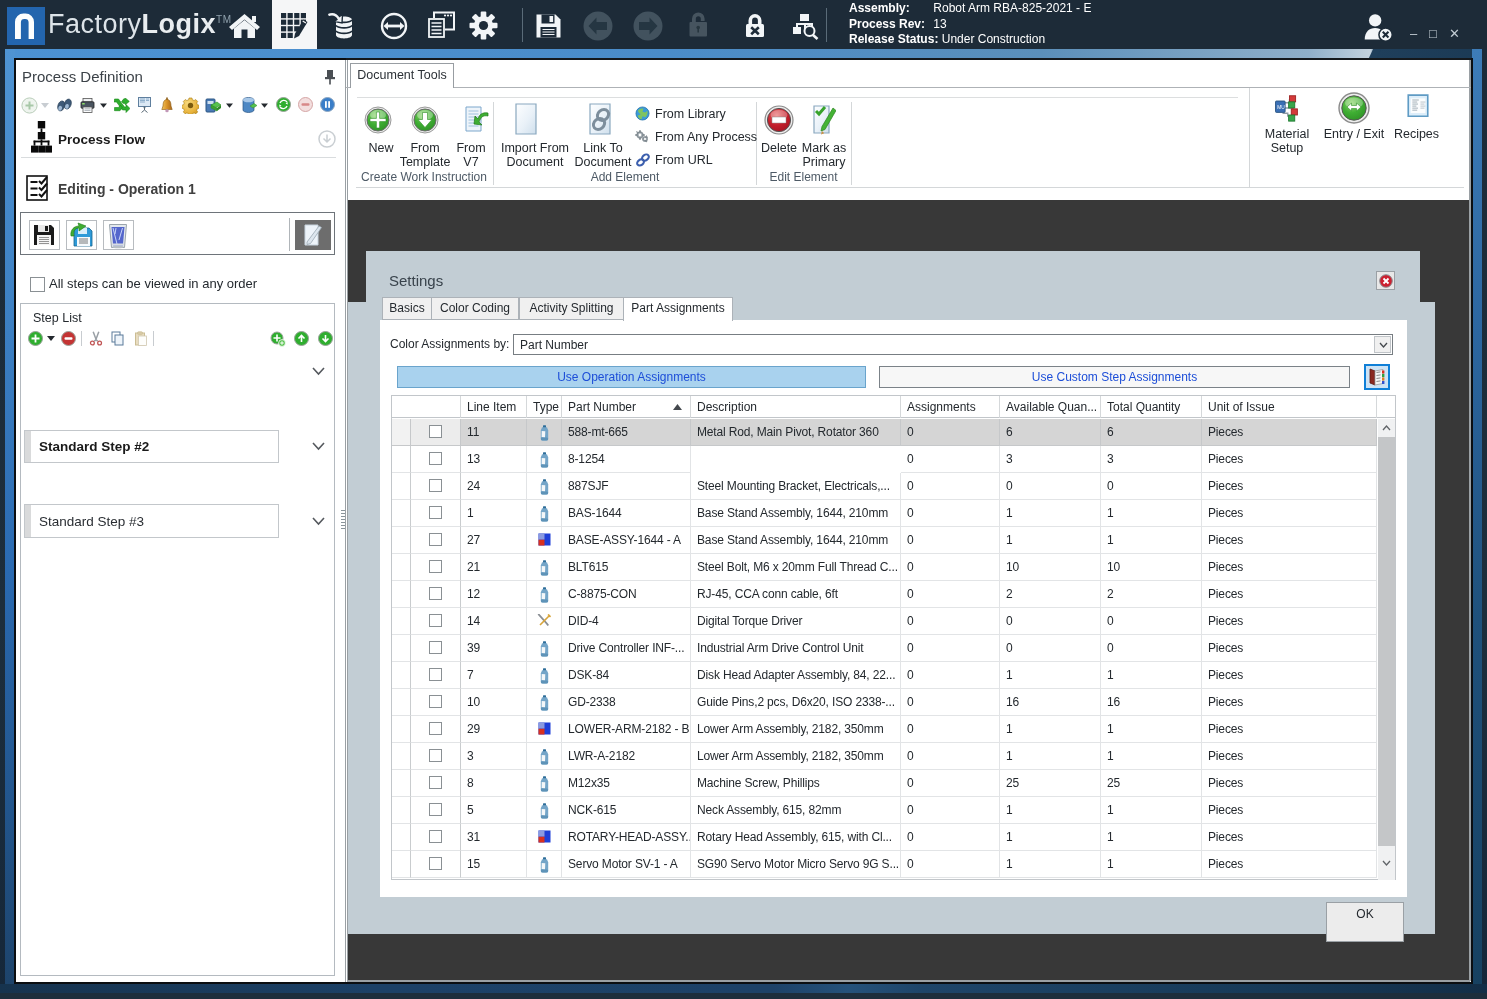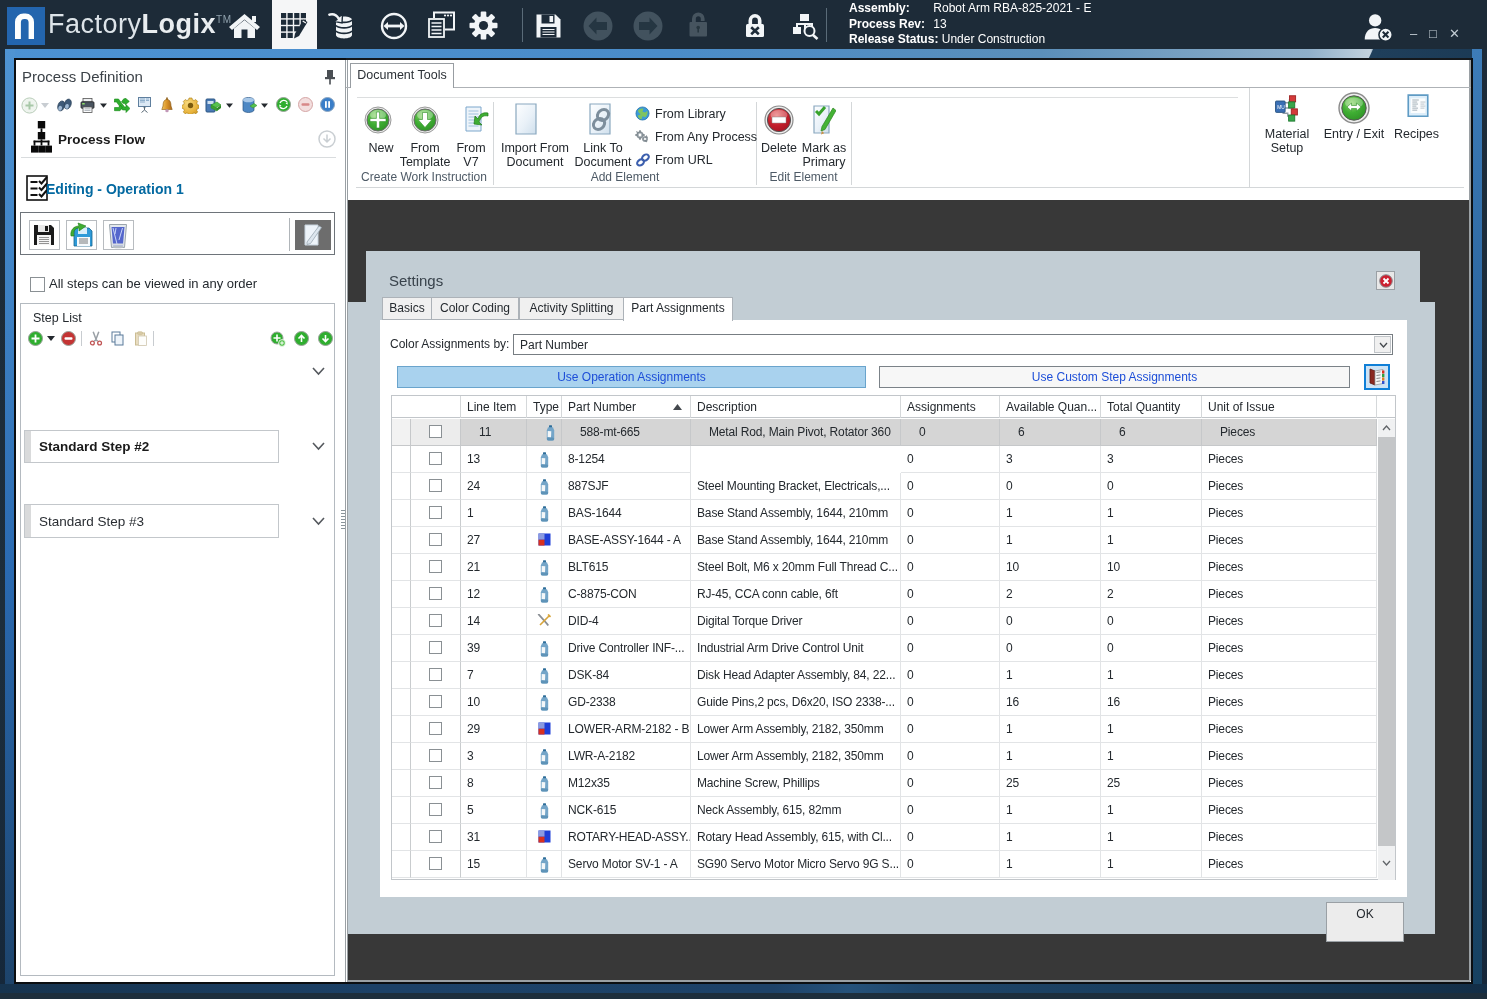--- a/index.html
+++ b/index.html
@@ -89,21 +89,21 @@
   #tg2 { left:499px; width:471px; background:#f7f7f7; border:1px solid #7b8288; }
   #bookbtn { position:absolute; left:984px; top:44px; width:26px; height:26px; background:#cde3f5; border:2px solid #0f7fd7; }
 
   
   #gtable { position:absolute; left:11px; top:75px; width:1005px; height:485px; border:1px solid #c2c6ca; background:#fff; font-size:12px; color:#24292e; }
   .gh { position:absolute; top:0; height:22px; border-right:1px solid #d5d8da; line-height:22px; }
   .gh span { padding-left:6px; }
   #ghead { position:absolute; left:0; top:0; width:1003px; height:22px; border-bottom:1px solid #c2c6ca; }
   #gbody { position:absolute; left:0; top:23px; width:986px; height:461px; overflow:hidden; }
   .grow { position:absolute; left:0; width:986px; height:27px; }
-  .grow.sel .gcell { background:#d5d5d5; border-right-color:#c6c8ca; border-bottom-color:#c6c8ca;padding-left:12px; }
+  .grow.sel .gcell { background:#d5d5d5; border-right-color:#c6c8ca; border-bottom-color:#c6c8ca; }
   .grow.sel .gcell.ind { background:#f2f2f2; }
   .grow.sel .gcell.cb { background:#ececec; }
   .gcell { position:absolute; top:0; height:27px; line-height:26px; border-right:1px solid #e2e4e6; border-bottom:1px solid #e2e4e6; overflow:hidden; background:#fff; }
   .gcell span { padding-left:6px; display:block; white-space:nowrap; letter-spacing:-0.15px; }
   .gcell.ind, .gcell.cb { border-right-color:#c9ccce; }
   .cbx { position:absolute; left:18px; top:6px; width:13px; height:13px; border:1px solid #8a9094; background:#fff; padding:0; }
   .tico { text-align:center; }
   .tpi { margin-top:6px; }
   #vscroll { position:absolute; left:986px; top:23px; width:17px; height:461px; background:#f0f1f2; }
   #vscroll .thumb { position:absolute; left:0; top:18px; width:17px; height:409px; background:#c4c6c8; }
@@ -384,21 +384,21 @@
       <rect x="1" y="2" width="20" height="24" fill="#fff" stroke="#111" stroke-width="1.6"></rect>
       <g stroke="#111" stroke-width="1.8">
         <path d="M4.5 8 h7 M4.5 14.5 h7 M4.5 21 h7"></path>
       </g>
       <g stroke="#111" stroke-width="2" fill="none">
         <path d="M13 7 l2.5 2.5 L21 3"></path>
         <path d="M13 13.5 l2.5 2.5 L21 9.5"></path>
         <path d="M13 20 l2.5 2.5 L21 16"></path>
       </g>
     </svg>
-    <div class="abs" style="left:29px; top:121px; font-size:14px; font-weight:bold; color:#0369a1;">Editing - Operation 1</div>
+    <div class="abs" style="left:41px; top:121px; font-size:14px; font-weight:bold; color:#404040;">Editing - Operation 1</div>
 
     <div class="abs" style="left:3px; top:152px; width:315px; height:43px; border:1px solid #6e747a;">
       <div class="abs" style="left:8px; top:7px; width:31px; height:30px; border:1px solid #b8bcc0;">
         <svg width="24" height="24" viewBox="0 0 24 24" style="margin:2px;">
           <path d="M2 2 h17 l3 3 v17 H2 Z" fill="#1a1a1a"></path>
           <rect x="6" y="2" width="11" height="7" fill="#e8e8e8"></rect>
           <rect x="13" y="3" width="3" height="5" fill="#1a1a1a"></rect>
           <rect x="5" y="12" width="14" height="10" fill="#f5f5f5"></rect>
           <path d="M7 14.5 h10 M7 16.5 h10 M7 18.5 h10 M7 20.5 h10" stroke="#888" stroke-width="0.9"></path>
         </svg>

